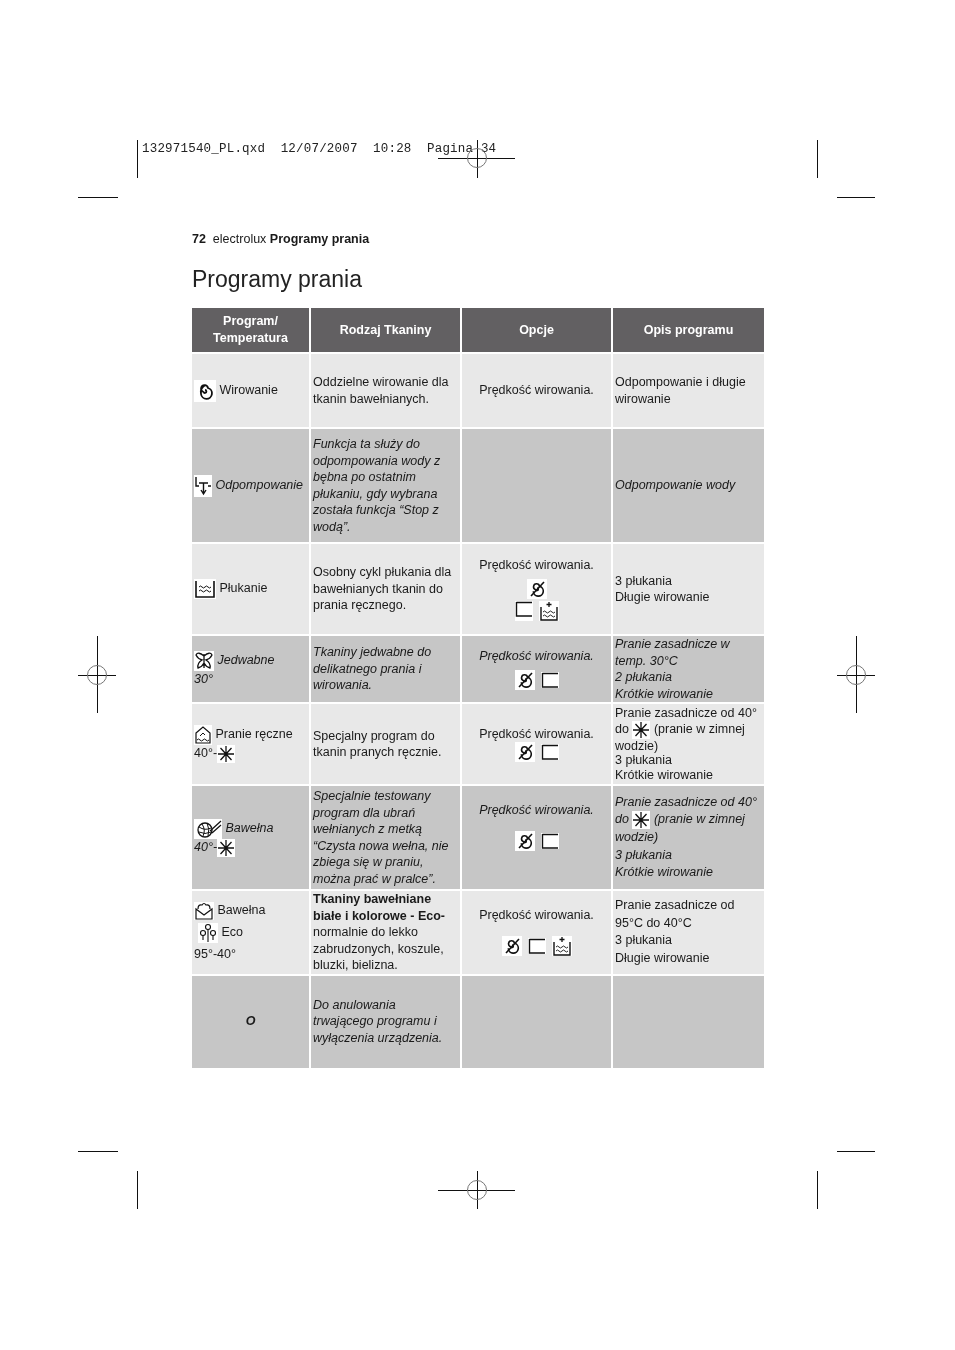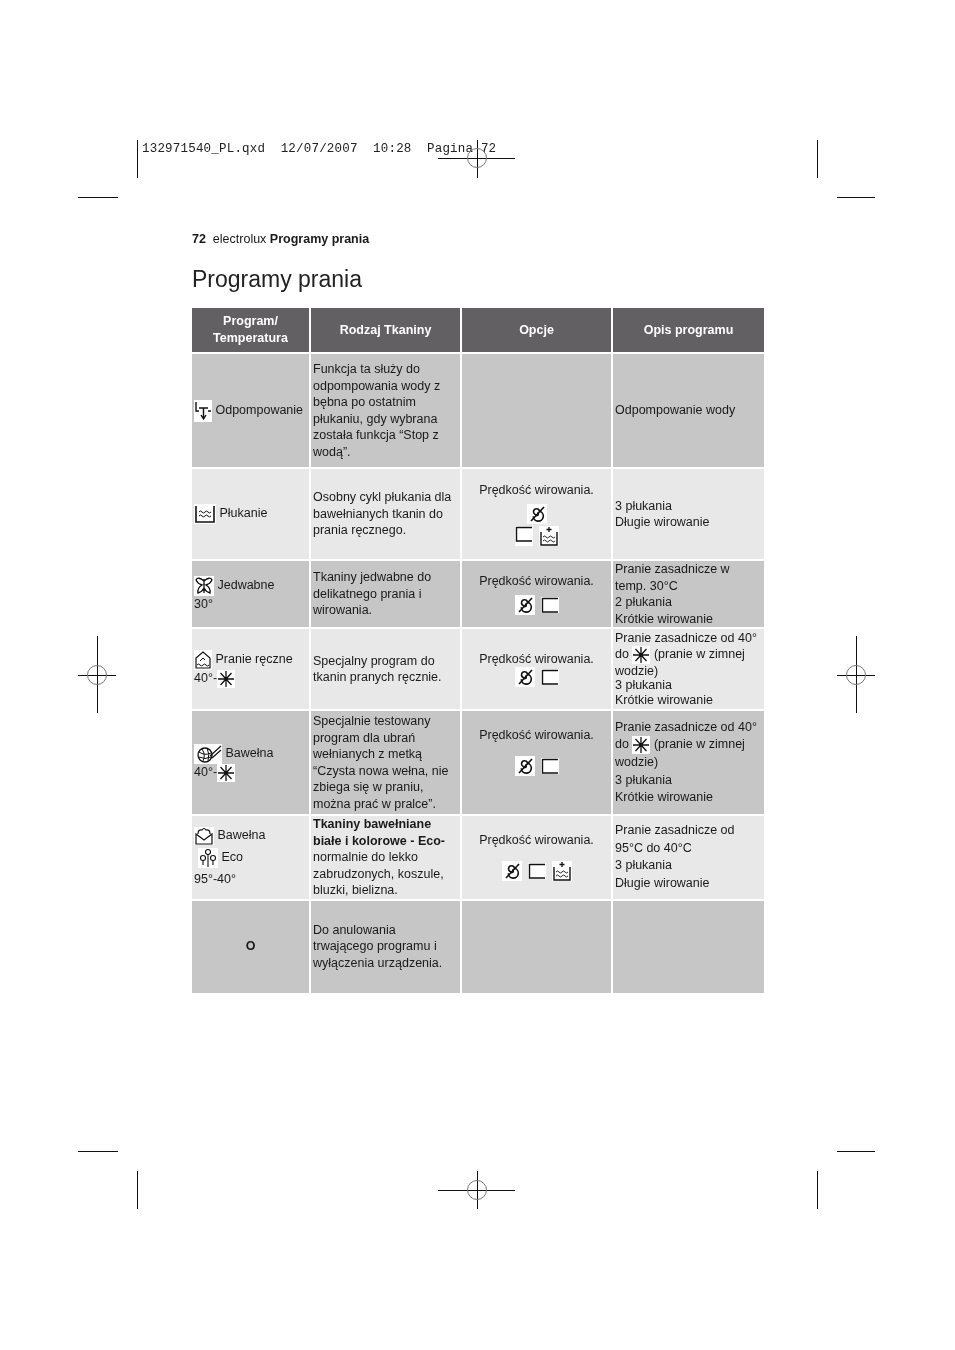--- a/index.html
+++ b/index.html
@@ -11,34 +11,34 @@
   .reg { position:absolute; width:18px; height:18px; border:1px solid #777; border-radius:50%; }
   .running { position:absolute; left:192px; top:232px; font-size:12.5px; }
   .running b { font-weight:bold;text-align:center; }
   .page-title { position:absolute; left:192px; top:266px; font-size:23px; font-weight:normal; margin:0; color:#222; }
   table.prog { position:absolute; left:190px; top:306px; width:574px; border-collapse:collapse;
                table-layout:fixed; font-size:12.5px; line-height:16.5px; }
   table.prog th { background:#626062; color:#fff; font-weight:bold; height:44px;
                   text-align:center; vertical-align:middle; border:2px solid #fff; padding:0 4px; font-size:12.5px; line-height:17px; }
   table.prog td { border:2px solid #fff; vertical-align:middle; padding:0 2px; }
   tr.light td { background:#e8e8e8; }
-  tr.dark td { background:#c6c6c6; }
+  tr.dark td { background:#c6c6c6;font-style:italic; }
   td.opt { text-align:center; }
   .ic { display:inline-block; vertical-align:middle; background:#fff; }
   .ic svg { display:block; }
   .opt-icons { margin-top:6px; display:flex; justify-content:center; gap:6px; align-items:center; flex-wrap:wrap; }
   .opt-icons.stack { flex-direction:column; gap:2px; }
   .opt-icons .row { display:flex; gap:6px; }
   .bold { font-weight:bold;margin-top:43px; }
   .off { text-align:center; font-weight:bold; }
 </style>
 </head>
 <body>
 
-<div class="slug"><span>132971540_PL.qxd</span>  <span>12/07/2007</span>  <span>10:28</span>  <span>Pagina 72</span></div>
+<div class="slug"><span>132971540_PL.qxd</span>  <span>12/07/2007</span>  <span>10:28</span>  <span>Pagina 34</span></div>
 
 <div class="line" style="left:137px;top:140px;width:1px;height:38px;"></div>
 <div class="line" style="left:78px;top:197px;width:40px;height:1px;"></div>
 <div class="line" style="left:817px;top:140px;width:1px;height:38px;"></div>
 <div class="line" style="left:837px;top:197px;width:38px;height:1px;"></div>
 <div class="line" style="left:137px;top:1171px;width:1px;height:38px;"></div>
 <div class="line" style="left:78px;top:1151px;width:40px;height:1px;"></div>
 <div class="line" style="left:817px;top:1171px;width:1px;height:38px;"></div>
 <div class="line" style="left:837px;top:1151px;width:38px;height:1px;"></div>
 
@@ -81,20 +81,31 @@
   <thead>
     <tr>
       <th><span>Program/</span><br><span>Temperatura</span></th>
       <th>Rodzaj Tkaniny</th>
       <th>Opcje</th>
       <th>Opis programu</th>
     </tr>
   </thead>
   <tbody>
 
+    <tr class="light" style="height:75px">
+      <td>
+        <span class="ic"><svg width="22" height="22" viewBox="0 0 22 22">
+              <path d="M11 11 m0 -1 a1.5 1.5 0 1 1 -1.5 2 a3.5 3.5 0 1 1 4.5 -4 a5.5 5.5 0 1 1 -7 6 a7.5 7.5 0 0 1 5 -9" fill="none" stroke="#111" stroke-width="1.8"></path>
+            </svg></span>
+        <span>Wirowanie</span>
+      </td>
+      <td>Oddzielne wirowanie dla tkanin bawełnianych.</td>
+      <td class="opt">Prędkość wirowania.</td>
+      <td>Odpompowanie i długie wirowanie</td>
+    </tr>
 
     <tr class="dark" style="height:115px">
       <td style="white-space:nowrap">
         <span class="ic"><svg width="18" height="22" viewBox="0 0 18 22">
               <path d="M2 2 V11 H5 M5 8 H14 M9.5 8 V18 M7 15 L9.5 19 L12 15 M14 11 H17" fill="none" stroke="#111" stroke-width="1.4"></path>
             </svg></span>
         <span>Odpompowanie</span>
       </td>
       <td>Funkcja ta służy do odpompowania wody z bębna po ostatnim płukaniu, gdy wybrana została funkcja “Stop z wodą”.</td>
       <td class="opt"></td>

